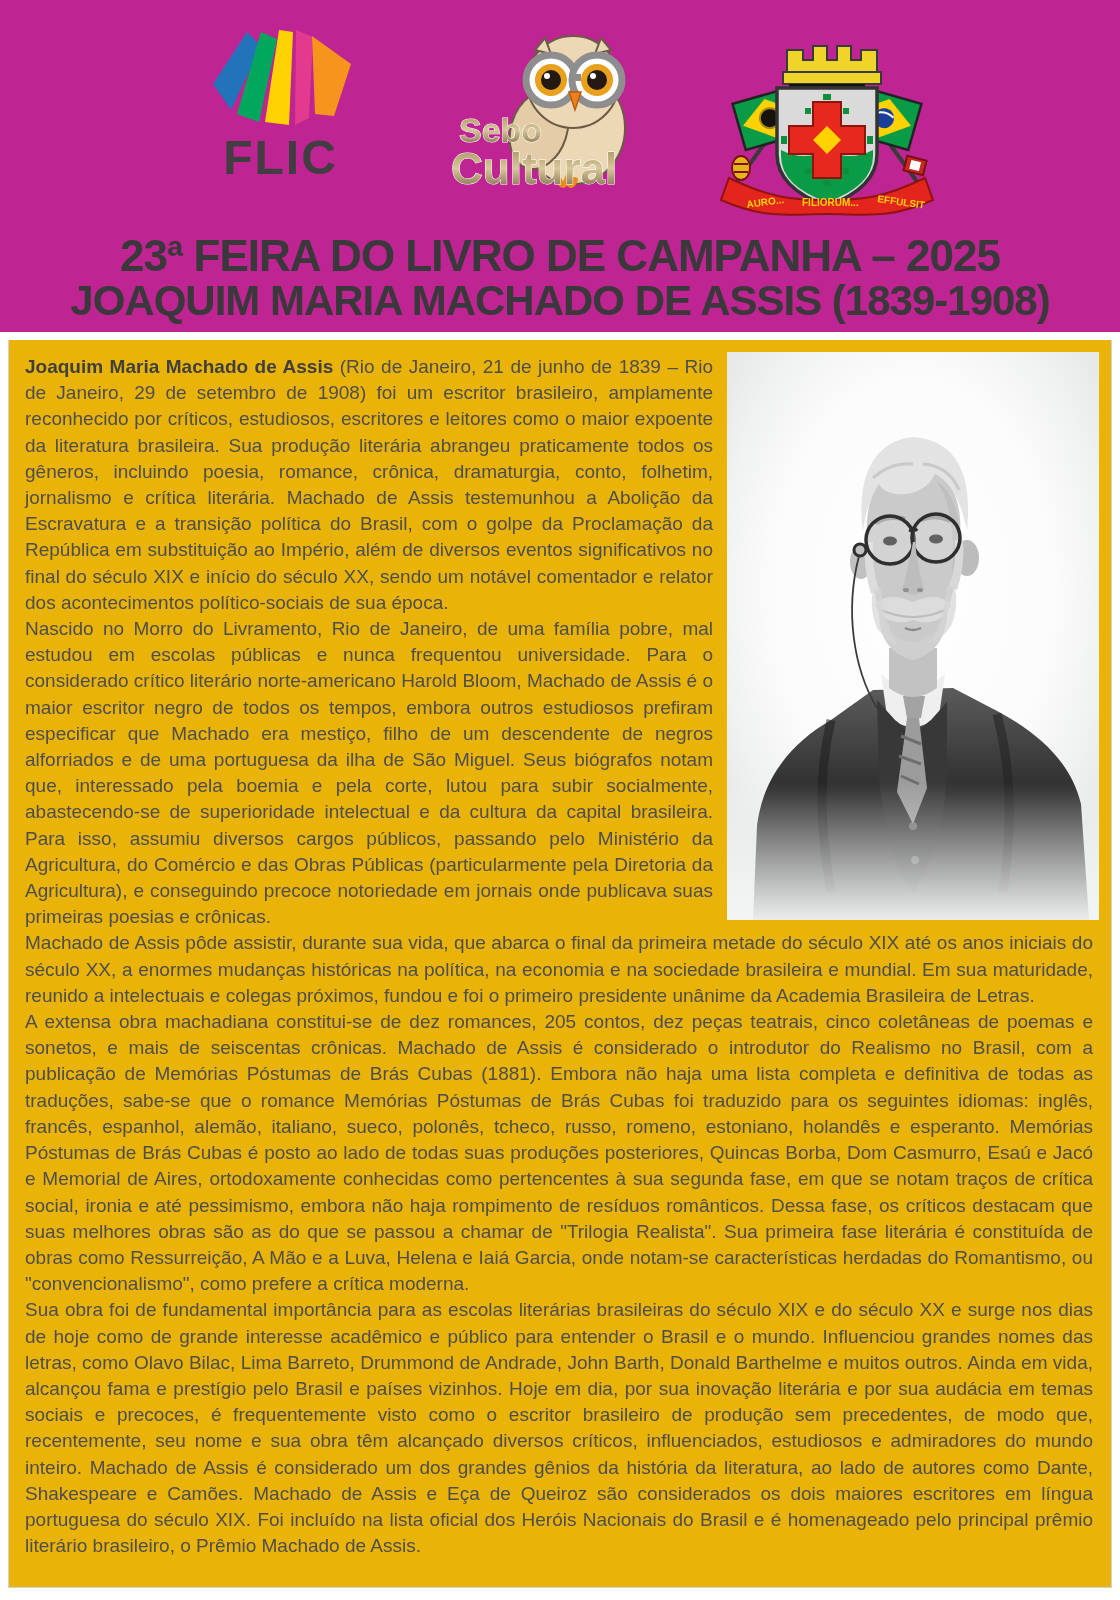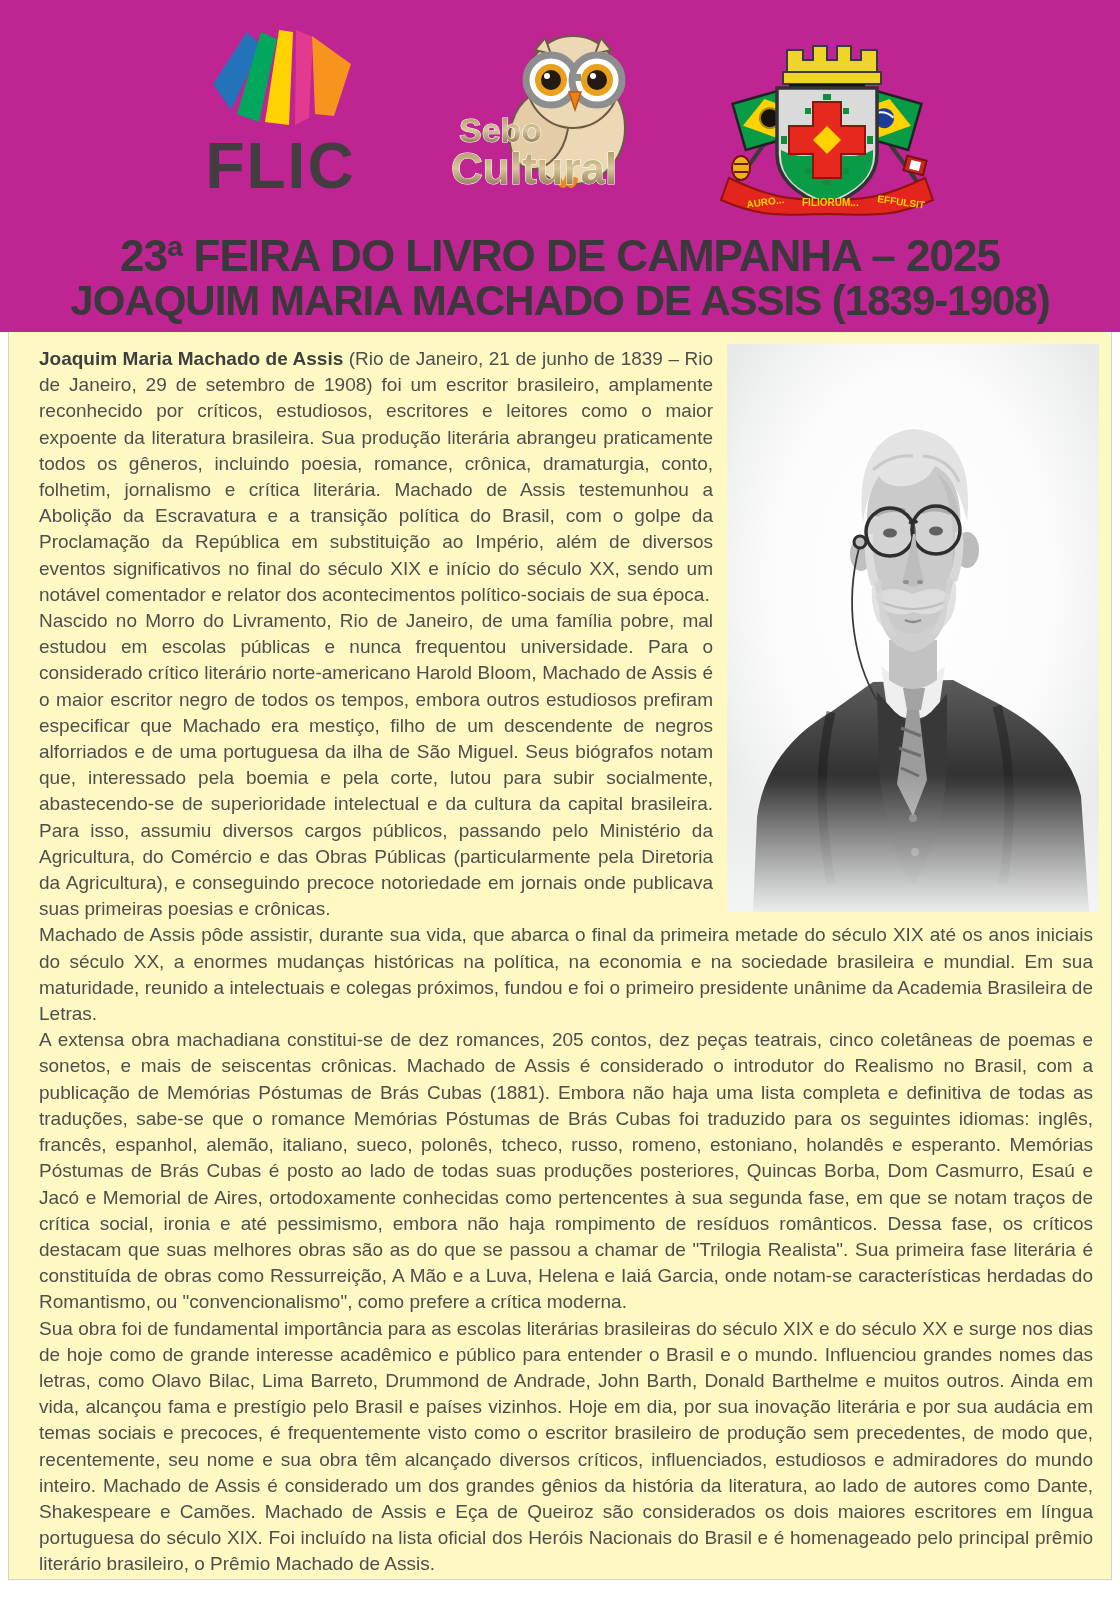--- a/index.html
+++ b/index.html
@@ -5,32 +5,32 @@
   html,body{margin:0;padding:0;}
   body{background:#ffffff;}
   .page{
     position:relative;width:1120px;height:1600px;background:#ffffff;
     font-family:"Liberation Sans",sans-serif;overflow:hidden;margin:0 auto;
   }
   
   .banner{height:332px;background:#be2492;text-align:center;overflow:hidden;}
   .logos-row{display:flex;justify-content:center;align-items:flex-start;gap:52px;padding-top:22px;height:210px;}
   .flic-block{width:215px;text-align:center;color:#423d40;}
-  .flic-name{font-size:64px;font-weight:700;letter-spacing:2px;line-height:1;margin-top:-4px;color:#423d40;}
+  .flic-name{font-size:48px;font-weight:700;letter-spacing:2px;line-height:1;margin-top:-4px;color:#423d40;}
   .flic-caption{font-size:16px;font-weight:400;letter-spacing:1px;line-height:1.25;margin-top:6px;color:#423d40;}
   .sebo-block{width:215px;padding-top:4px;}
   .arms-block{width:240px;padding-top:8px;}
   .title-block{margin-top:2px;color:#3b383b;font-weight:700;}
   .title-l1{font-size:44px;line-height:1.02;letter-spacing:-1px;white-space:nowrap;}
   .title-l2{font-size:42px;line-height:1.05;letter-spacing:-1px;white-space:nowrap;}
   
   .body-block{
-    box-sizing:border-box;margin:0 8px;height:1248px;
-    background:#fef9c3;border:1px solid #cfd3d3;border-top:none;
-    padding:14px 18px 0 30px;
+    box-sizing:border-box;margin:8px 8px;height:1248px;
+    background:#eab308;border:1px solid #cfd3d3;border-top:none;
+    padding:14px 18px 0 16px;
   }
   .portrait{
     float:right;width:372px;height:568px;margin:-2px -6px 8px 14px;
   }
   .article p{
     margin:0;text-align:justify;font-size:19px;line-height:26.2px;color:#4e4e4e;
   }
   .article strong{color:#3f3f3f;}
 </style>
 </head>

